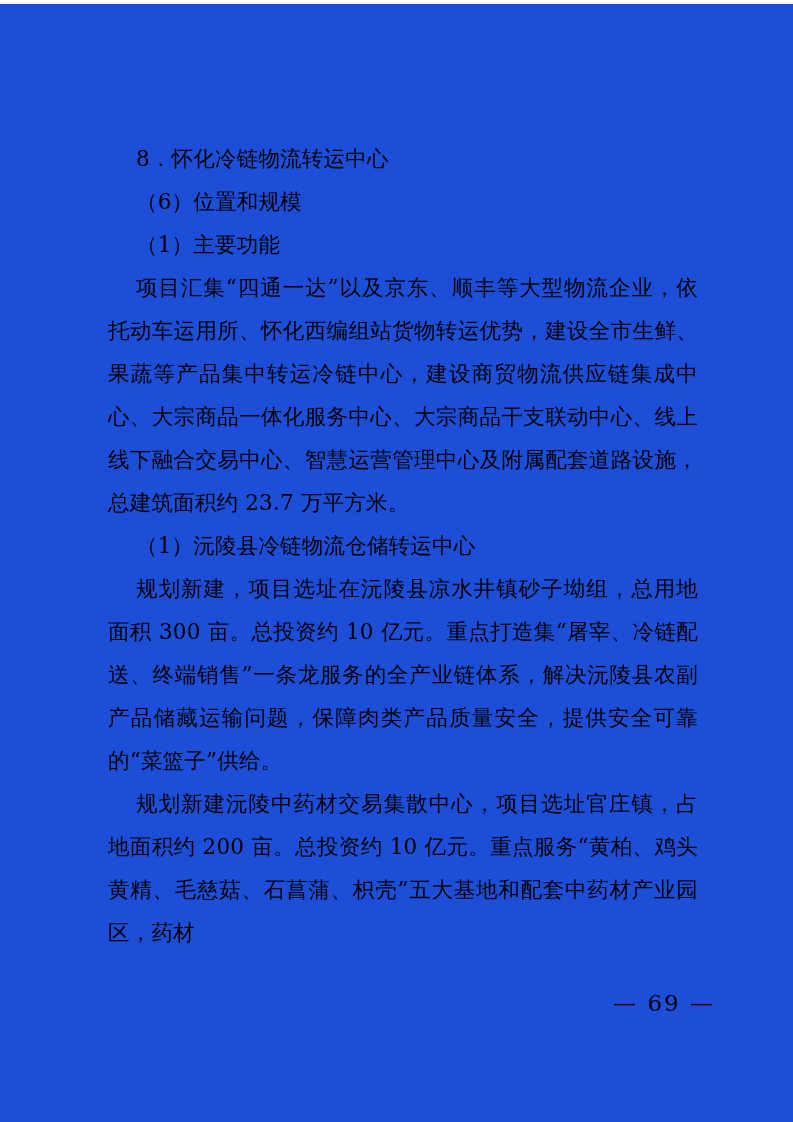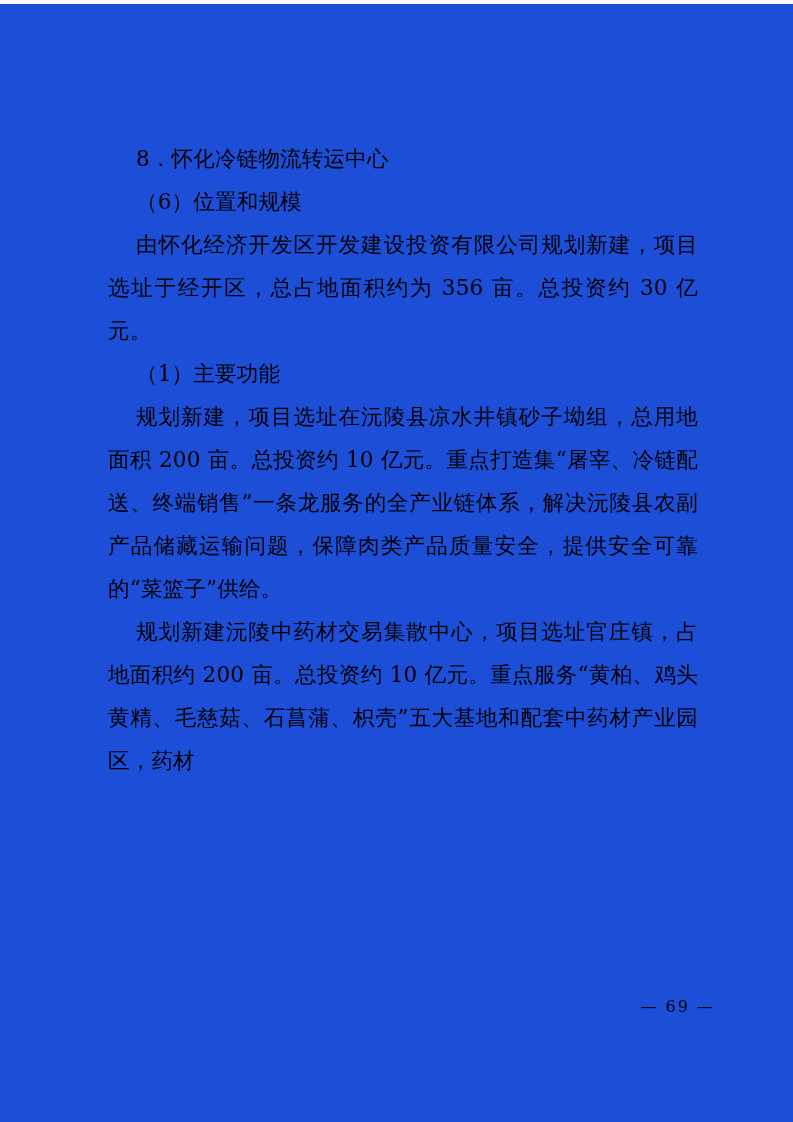--- a/index.html
+++ b/index.html
@@ -40,32 +40,33 @@
   .indent-1 {
     text-indent: 28px;
   }
   .heading {
     text-indent: 28px;
   }
   .page-number {
     position: absolute;
     right: 78px;
     bottom: 110px;
-    font-size: 16px;
+    font-size: 23px;
     font-family: "DejaVu Serif", serif;
     letter-spacing: 2px;
     white-space: nowrap;
   }
 </style>
 </head>
 <body>
 
 <div class="page">
   <div class="content">
     <p class="para heading">8．怀化冷链物流转运中心</p>
     <p class="para heading">（6）位置和规模</p>
-    <p class="para indent-1">由怀化经济开发区开发建设投资有限公司规划新建，项目选址于经开区，总占地面积约为 356 亩。总投资约 30 亿元。</p>
     <p class="para heading">（1）主要功能</p>
-    <p class="para indent-1">规划新建，项目选址在沅陵县凉水井镇砂子坳组，总用地面积 200 亩。总投资约 10 亿元。重点打造集“屠宰、冷链配送、终端销售”一条龙服务的全产业链体系，解决沅陵县农副产品储藏运输问题，保障肉类产品质量安全，提供安全可靠的“菜篮子”供给。</p>
+    <p class="para indent-1">项目汇集“四通一达”以及京东、顺丰等大型物流企业，依托动车运用所、怀化西编组站货物转运优势，建设全市生鲜、果蔬等产品集中转运冷链中心，建设商贸物流供应链集成中心、大宗商品一体化服务中心、大宗商品干支联动中心、线上线下融合交易中心、智慧运营管理中心及附属配套道路设施，总建筑面积约 23.7 万平方米。</p>
+    <p class="para heading">（1）沅陵县冷链物流仓储转运中心</p>
+    <p class="para indent-1">规划新建，项目选址在沅陵县凉水井镇砂子坳组，总用地面积 300 亩。总投资约 10 亿元。重点打造集“屠宰、冷链配送、终端销售”一条龙服务的全产业链体系，解决沅陵县农副产品储藏运输问题，保障肉类产品质量安全，提供安全可靠的“菜篮子”供给。</p>
     <p class="para indent-1">规划新建沅陵中药材交易集散中心，项目选址官庄镇，占地面积约 200 亩。总投资约 10 亿元。重点服务“黄柏、鸡头黄精、毛慈菇、石菖蒲、枳壳”五大基地和配套中药材产业园区，药材</p>
   </div>
   <div class="page-number">— 69 —</div>
 </div>
 
 </body></html>

